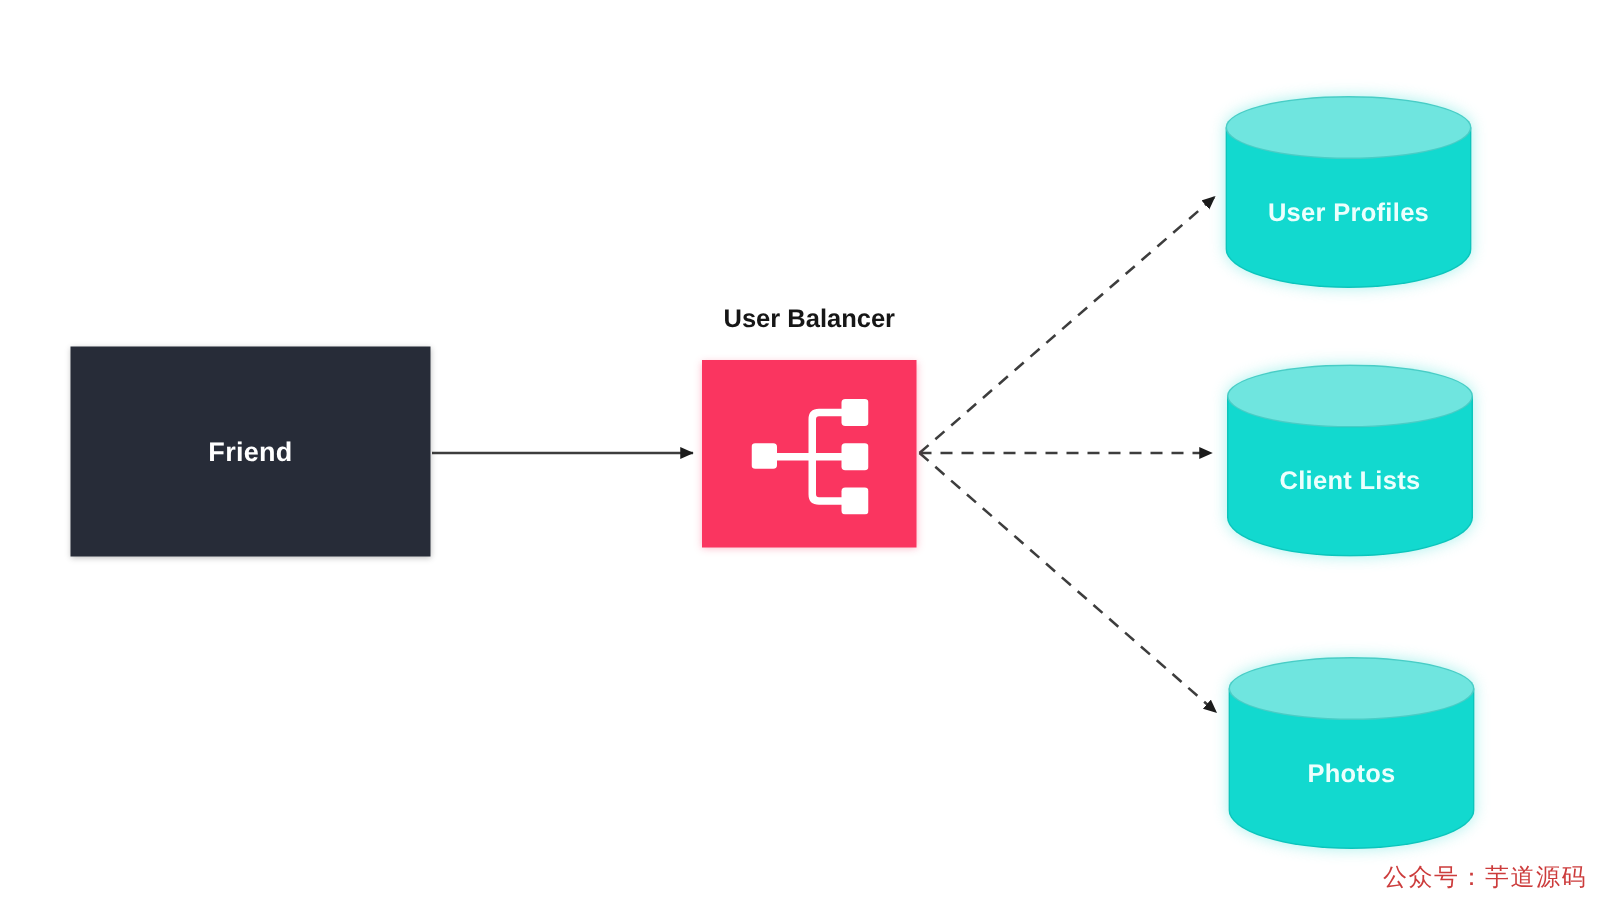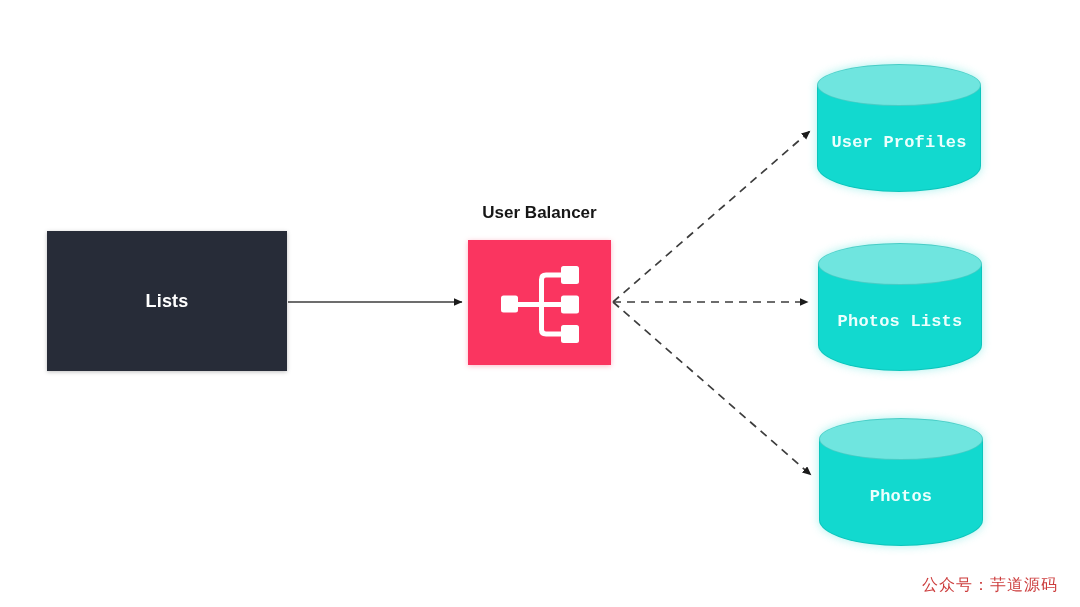--- a/index.html
+++ b/index.html
@@ -73,25 +73,24 @@
   }
   .cyl .label {
     position: absolute;
     left: 0; top: 38px;
     width: 164px; height: 80px;
     display: flex; align-items: center; justify-content: center;
     color: #ecfffd;
     font-size: 17px;
     font-weight: 600;
     letter-spacing: 0.2px;
-    font-family: Liberation Mono, monospace;
   }
   #cyl-user-profiles { left: 817px; top: 64px; }
   #cyl-friend-lists  { left: 818px; top: 243px; }
-  #cyl-photos        { left: 819px; top: 418px; }
+  #cyl-photos        { left: 819px; top: 438px; }
 
   
   .arrows {
     position: absolute;
     left: 0; top: 0;
     width: 1080px; height: 607px;
     pointer-events: none;
   }
 
   
@@ -119,21 +118,21 @@
     <line x1="288" y1="302" x2="462" y2="302" stroke="#3d3d3d" stroke-width="1.7" marker-end="url(#ah)"></line>
 
     <line x1="613" y1="302" x2="810" y2="131" stroke="#3d3d3d" stroke-width="1.7" stroke-dasharray="8 6" marker-end="url(#ah)"></line>
 
     <line x1="613" y1="302" x2="808" y2="302" stroke="#3d3d3d" stroke-width="1.7" stroke-dasharray="8 6" marker-end="url(#ah)"></line>
 
     <line x1="613" y1="302" x2="811" y2="475" stroke="#3d3d3d" stroke-width="1.7" stroke-dasharray="8 6" marker-end="url(#ah)"></line>
   </svg>
 
   <div class="client-box">
-    <span class="label">Lists</span>
+    <span class="label">Friend</span>
   </div>
 
   <div class="lb-label">User Balancer</div>
   <div class="lb-box">
     <svg width="78" height="80" viewBox="0 0 78 80" xmlns="http://www.w3.org/2000/svg">
       <rect x="0" y="32.5" width="17" height="17" rx="2.5" fill="#ffffff"></rect>
       <path d="M17,41.5 H61" stroke="#ffffff" stroke-width="5" fill="none"></path>
       <path d="M61,12 H45 Q40.5,12 40.5,16.5 V66.5 Q40.5,71 45,71 H61" stroke="#ffffff" stroke-width="5" fill="none"></path>
       <rect x="60" y="3" width="18" height="18" rx="2.5" fill="#ffffff"></rect>
       <rect x="60" y="32.5" width="18" height="18" rx="2.5" fill="#ffffff"></rect>
@@ -143,21 +142,21 @@
 
   <div class="cyl" id="cyl-user-profiles">
     <div class="cyl-body"></div>
     <div class="cyl-top"></div>
     <div class="label">User Profiles</div>
   </div>
 
   <div class="cyl" id="cyl-friend-lists">
     <div class="cyl-body"></div>
     <div class="cyl-top"></div>
-    <div class="label">Photos Lists</div>
+    <div class="label">Client Lists</div>
   </div>
 
   <div class="cyl" id="cyl-photos">
     <div class="cyl-body"></div>
     <div class="cyl-top"></div>
     <div class="label">Photos</div>
   </div>
 
   <div class="watermark">公众号：芋道源码</div>
 

